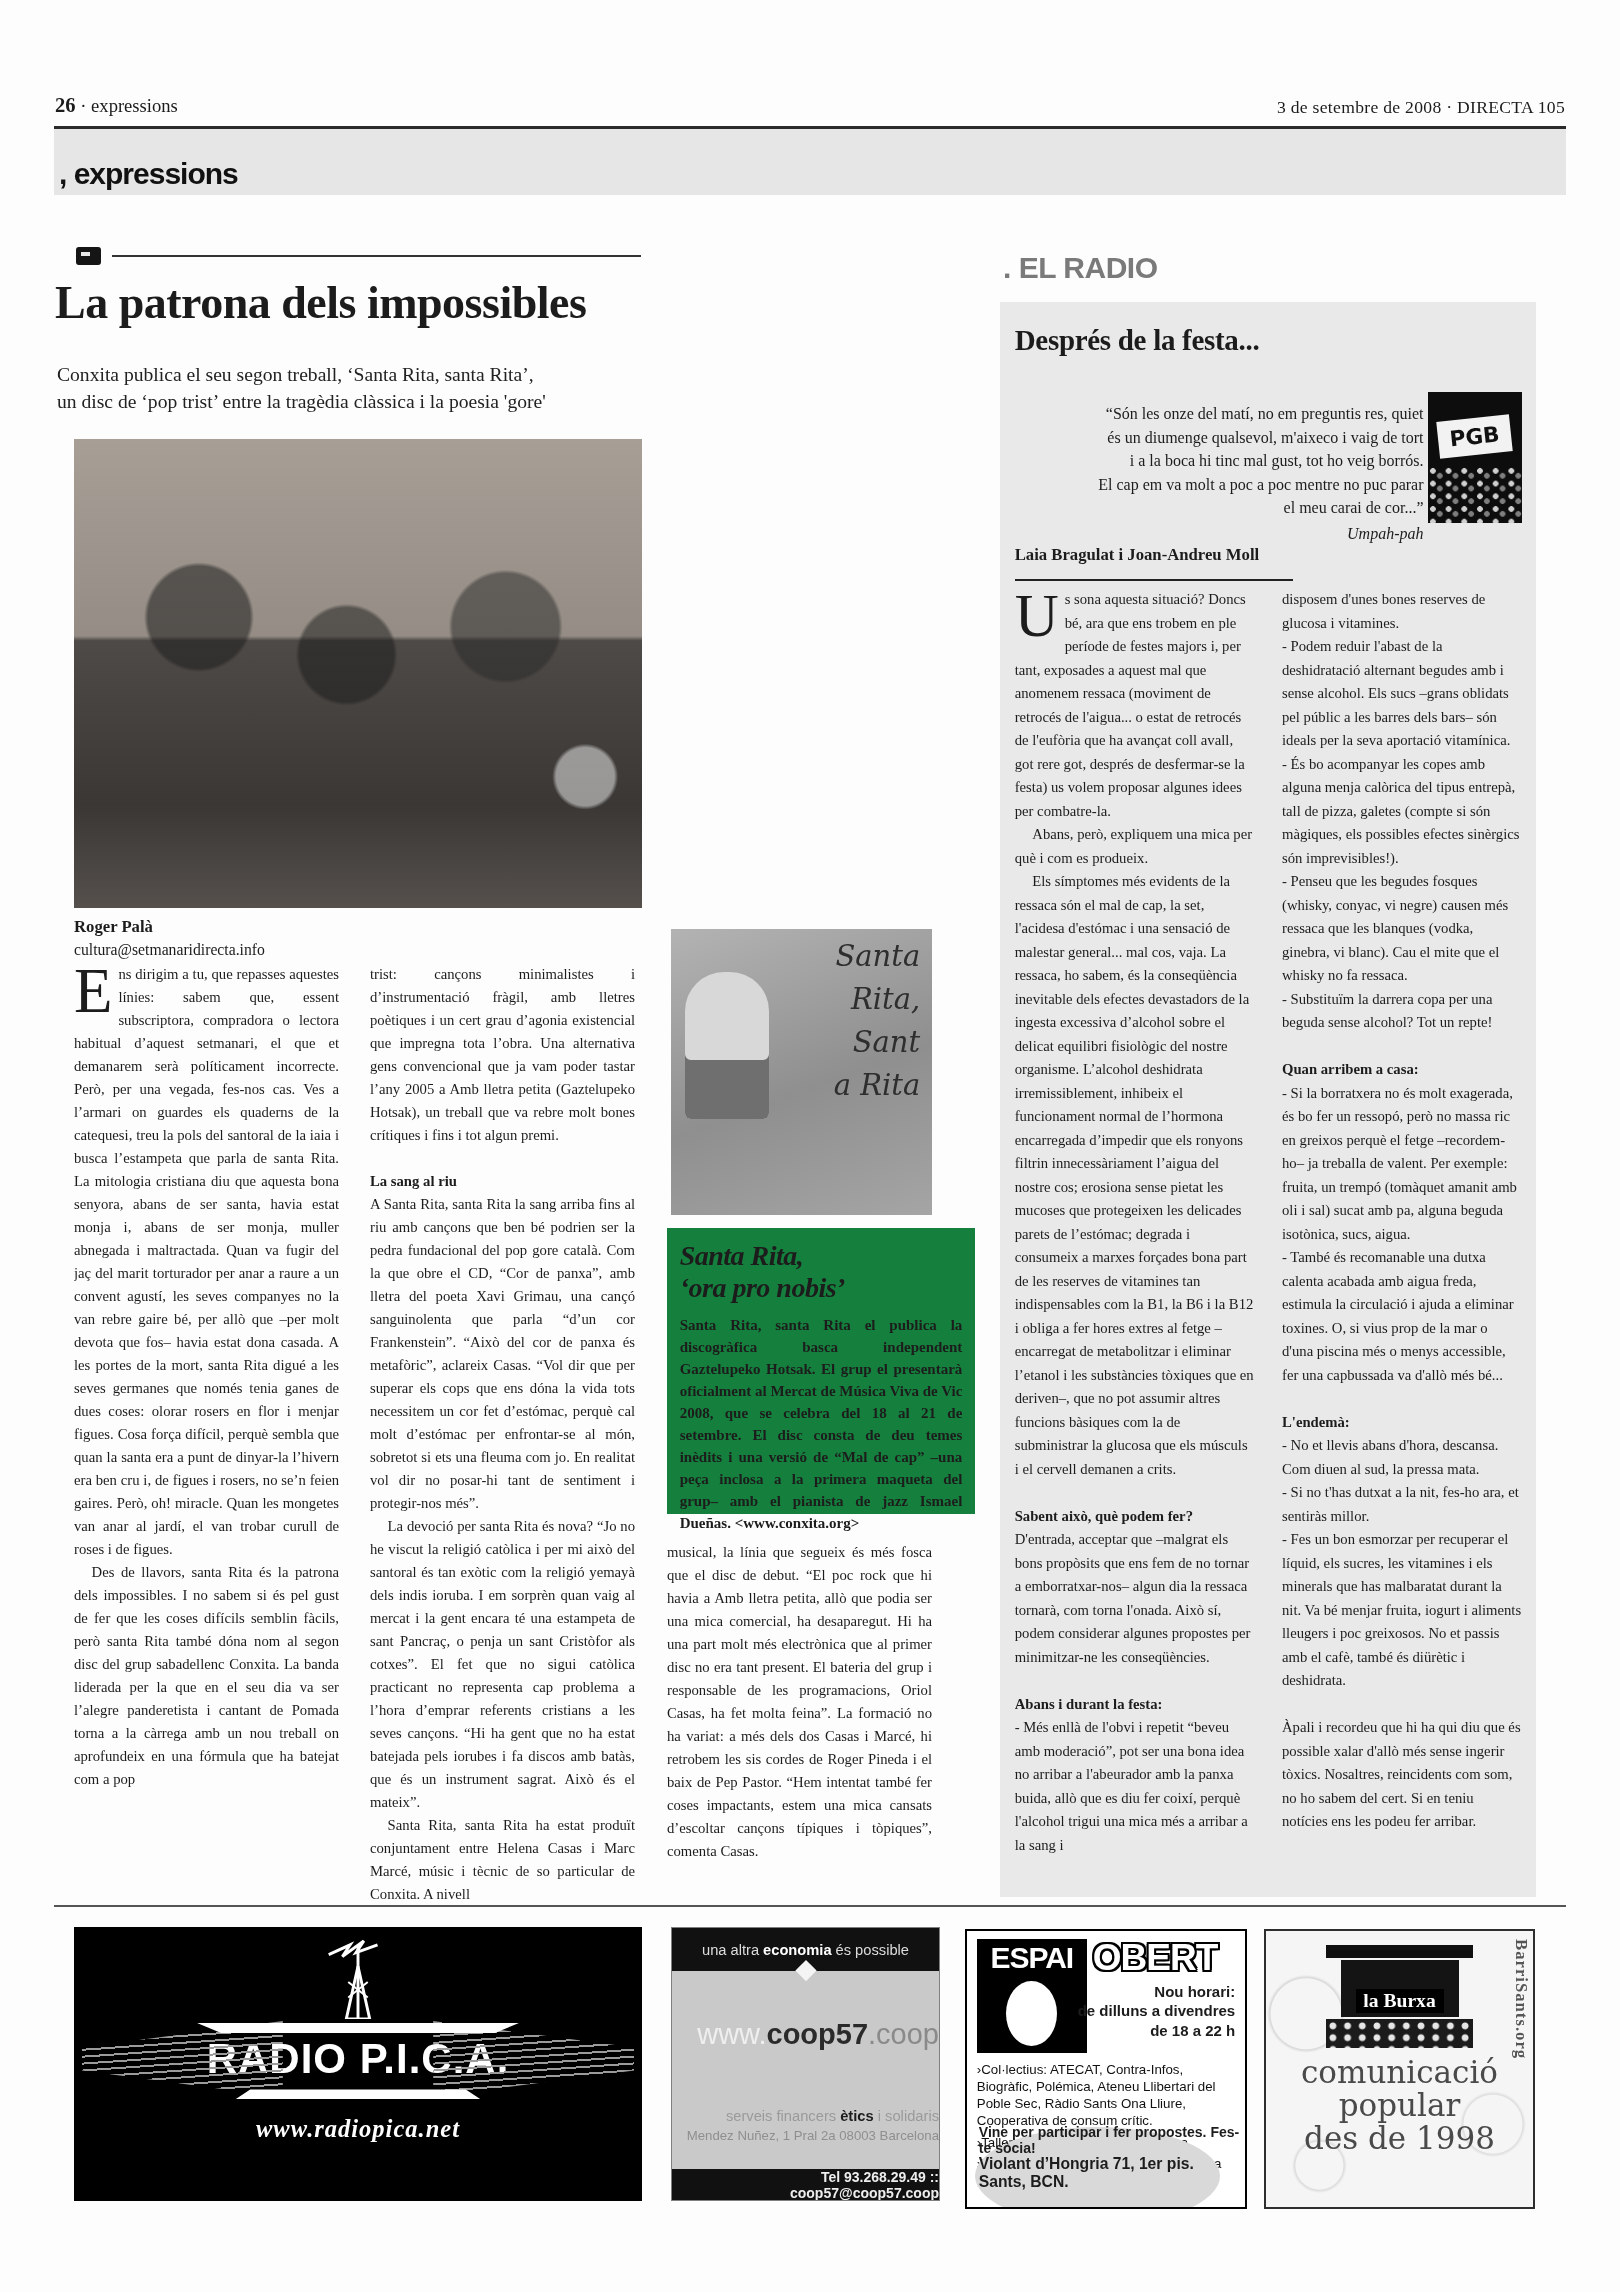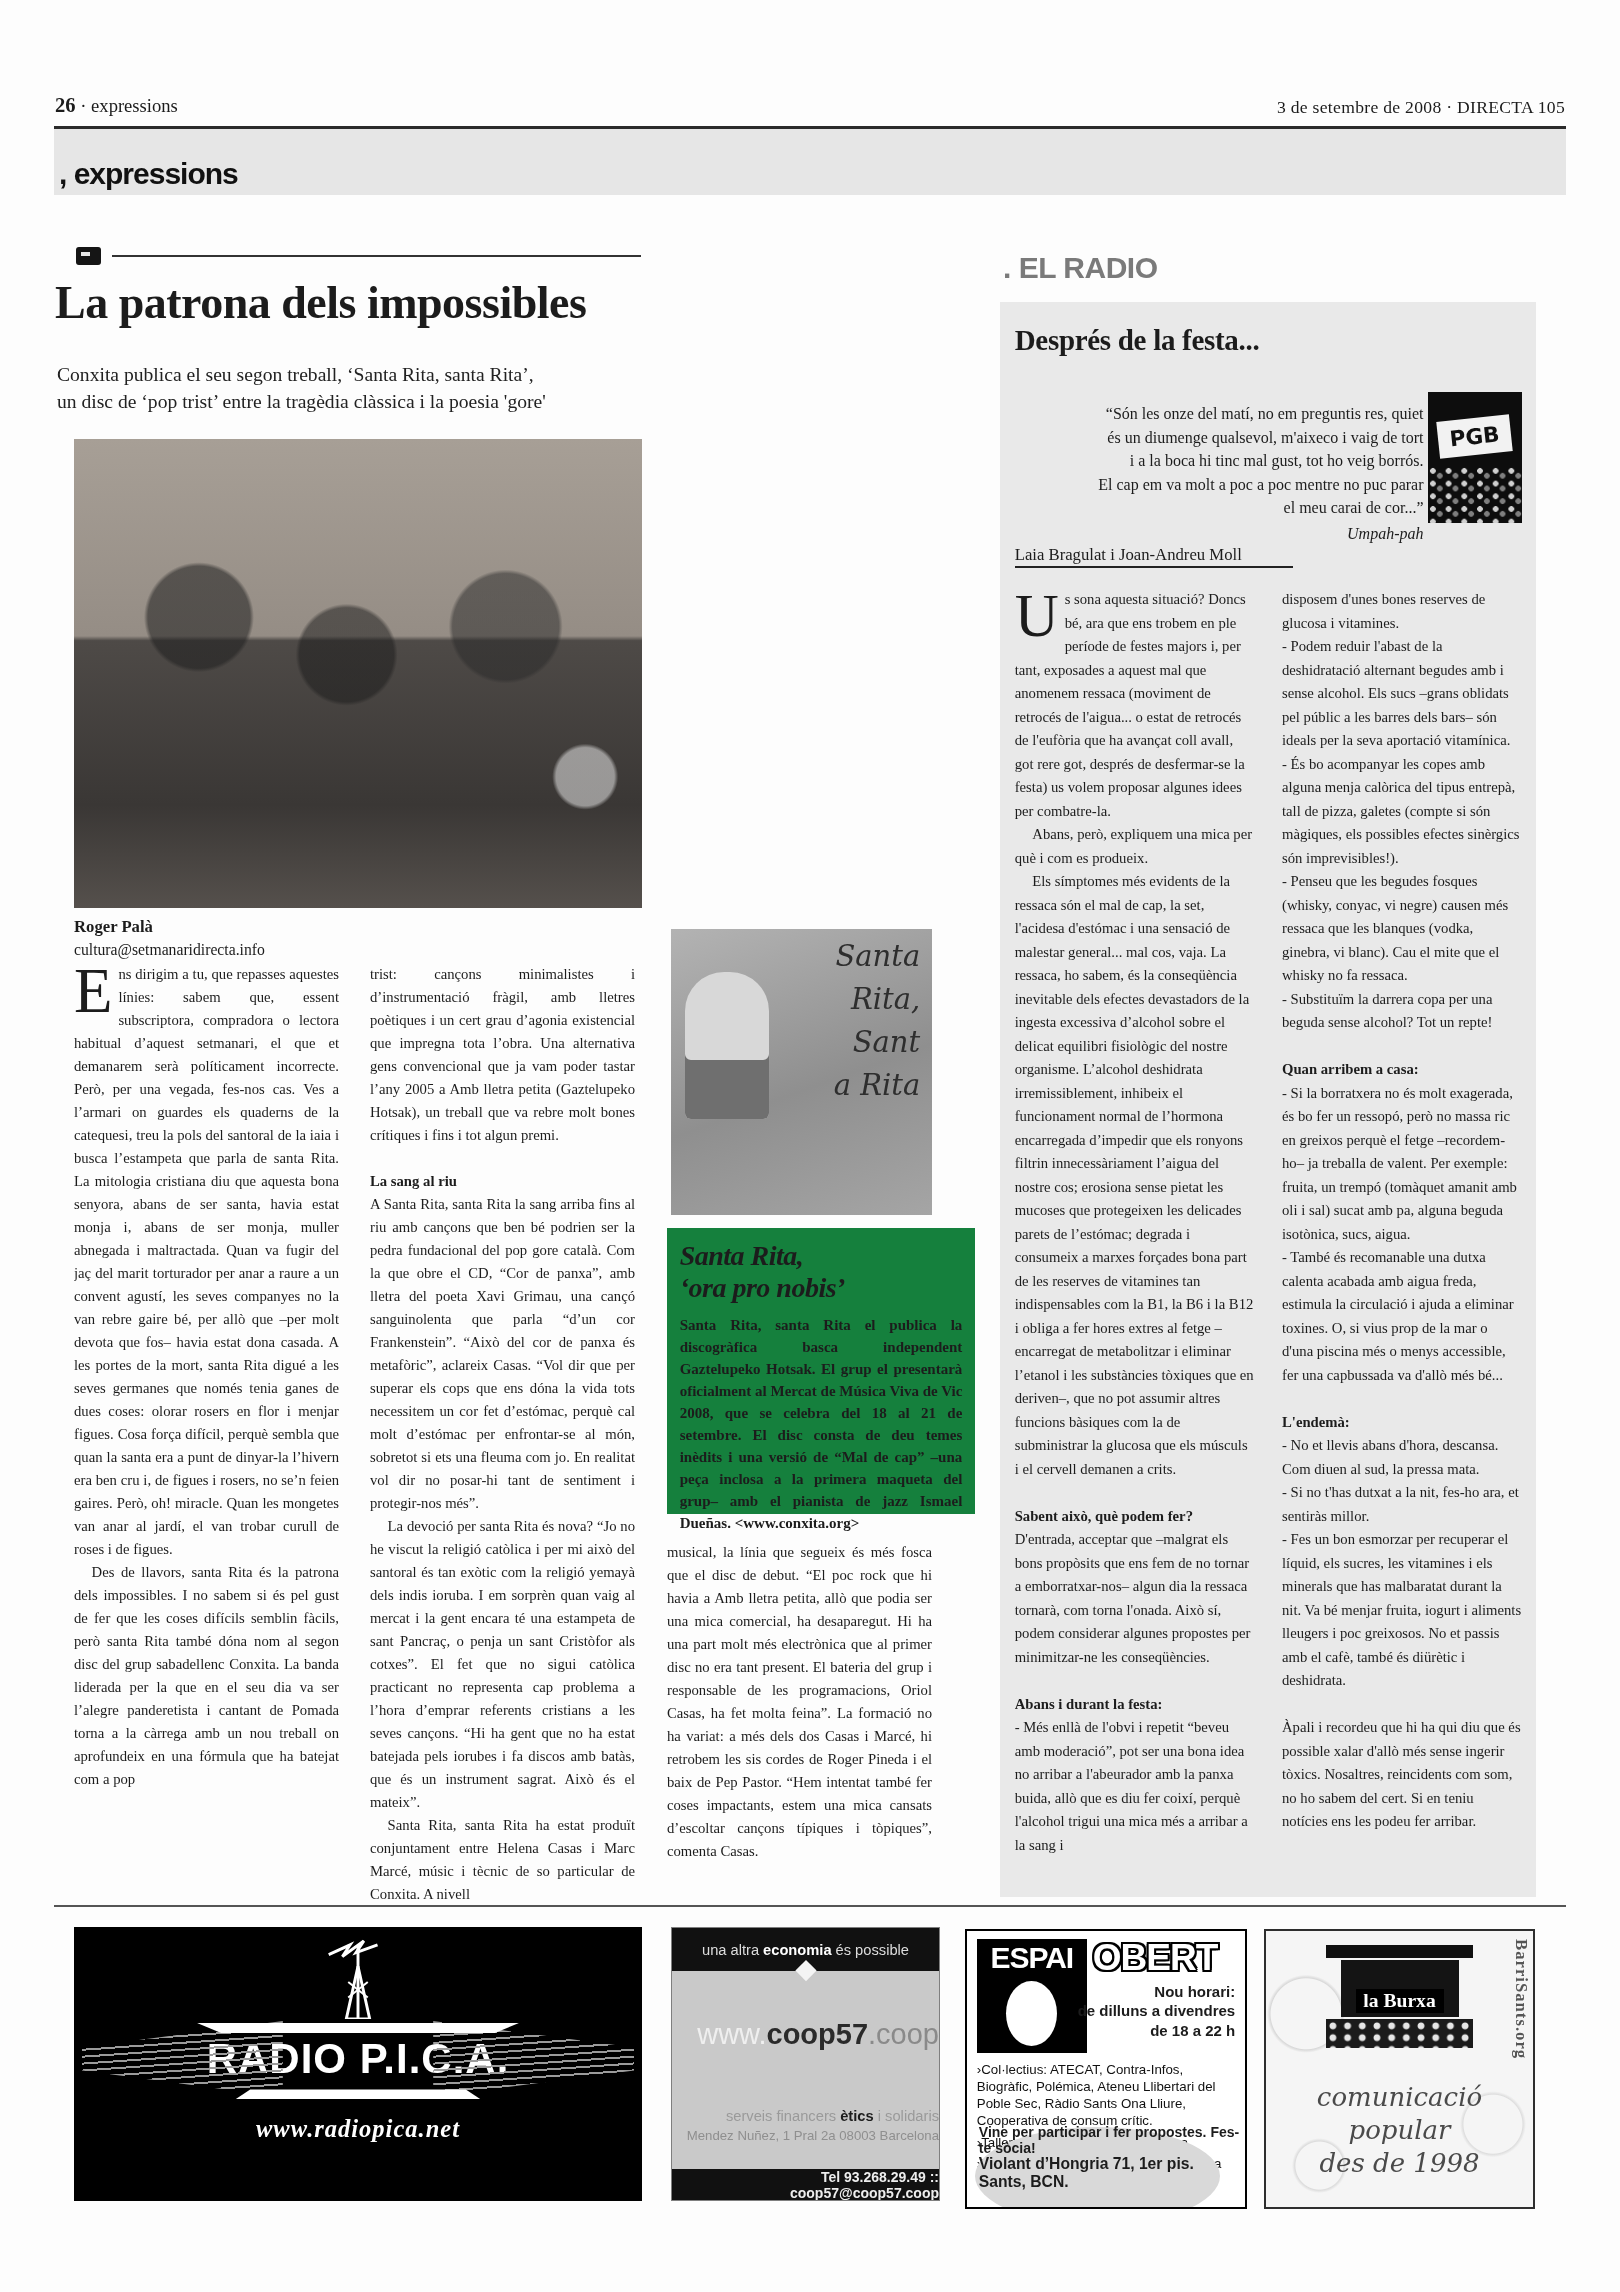--- a/index.html
+++ b/index.html
@@ -66,22 +66,22 @@
   .rb-quote{left:23.5px;top:100px;width:400px;text-align:right;font-size:16px;line-height:23.5px;}
   .rb-attr{font-style:italic;margin-top:2px;}
   .pgb{right:13.7px;top:90px;width:94px;height:131px;background:#0d0d0d;overflow:hidden;}
   .pgb .flag{position:absolute;left:9.8px;top:25.5px;width:73px;height:37px;background:#f2f2f2;
              transform:rotate(-6deg);display:flex;align-items:center;justify-content:center;
              font-family:"DejaVu Sans",sans-serif;font-weight:900;font-size:21.6px;color:#111;}
   .pgb .crowd{position:absolute;left:0;bottom:0;width:100%;height:57px;
       background-image:radial-gradient(circle at 4.9px 4.9px,#cfcfcf 2.5px,transparent 3.1px),
                        radial-gradient(circle at 11.8px 9.8px,#7e7e7e 2.5px,transparent 3.1px);
       background-size:15.7px 12.7px;}
-  .rb-byline{left:14.7px;top:243px;width:278px;font-weight:normal;font-size:16.7px;
-             border-bottom:2.9px solid #222;padding-bottom:1px;}
+  .rb-byline{left:14.7px;top:243px;width:278px;font-weight:bold;font-size:16.7px;
+             border-bottom:2.9px solid #222;padding-bottom:14px;}
   .rb-col{position:absolute;top:286px;width:240px;font-size:14.7px;line-height:23.5px;height:1294px;overflow:hidden;}
   .rb-c1{left:14.7px;} .rb-c2{left:282px;}
   .rb-col .para{margin:0;}
   .rb-col .para.subhead{margin-top:23.5px;}
   .rb-col .para.gap{margin-top:23.5px;}
   .rb-col .para.dropcap::first-letter{float:left;font-size:61px;line-height:47px;padding:3.9px 5.9px 0 0;}
 
   
   .ads-rule{left:54px;top:1905px;width:1512px;height:2px;background:#555;}
   .ad{box-sizing:border-box;overflow:hidden;}
@@ -135,21 +135,21 @@
                 radial-gradient(circle at 20% 85%,transparent 23.5px,#dcdcdc 24.5px,transparent 27.4px);}
   .tw{position:relative;margin:13.7px auto 0;width:167px;}
   .tw-carriage{width:147px;height:13.7px;background:#101010;margin:0 auto;}
   .tw-body{width:118px;height:57px;background:#141414;margin:2px auto 0;display:flex;align-items:flex-end;justify-content:center;}
   .tw-label{background:#000;color:#fff;font-weight:bold;font-size:19.6px;font-family:"Liberation Serif",serif;
             padding:1px 7.8px;margin-bottom:3.9px;}
   .tw-keys{width:147px;height:29px;margin:2px auto 0;background:#1b1b1b;
      background-image:radial-gradient(circle at 6.9px 6.9px,#e6e6e6 2.9px,transparent 3.9px),
                       radial-gradient(circle at 13.7px 15.7px,#dcdcdc 2.9px,transparent 3.9px);
      background-size:14.7px 11.8px;}
-  .burxa-tag{position:relative;margin-top:33px;font-style:italic;font-size:26px;line-height:33px;color:#4a4a4a;
+  .burxa-tag{position:relative;margin-top:8px;font-size:31px;line-height:33px;color:#4a4a4a;
              font-family:"DejaVu Serif",serif;}
   .burxa-site{position:absolute;right:2px;top:7.8px;writing-mode:vertical-rl;font-weight:bold;font-size:16.7px;
               color:#555;letter-spacing:1px;}
 </style>
 </head>
 <body>
 
 <div id="page">
 
   <div class="abs hdr-left"><b>26</b><span> · expressions</span></div>

